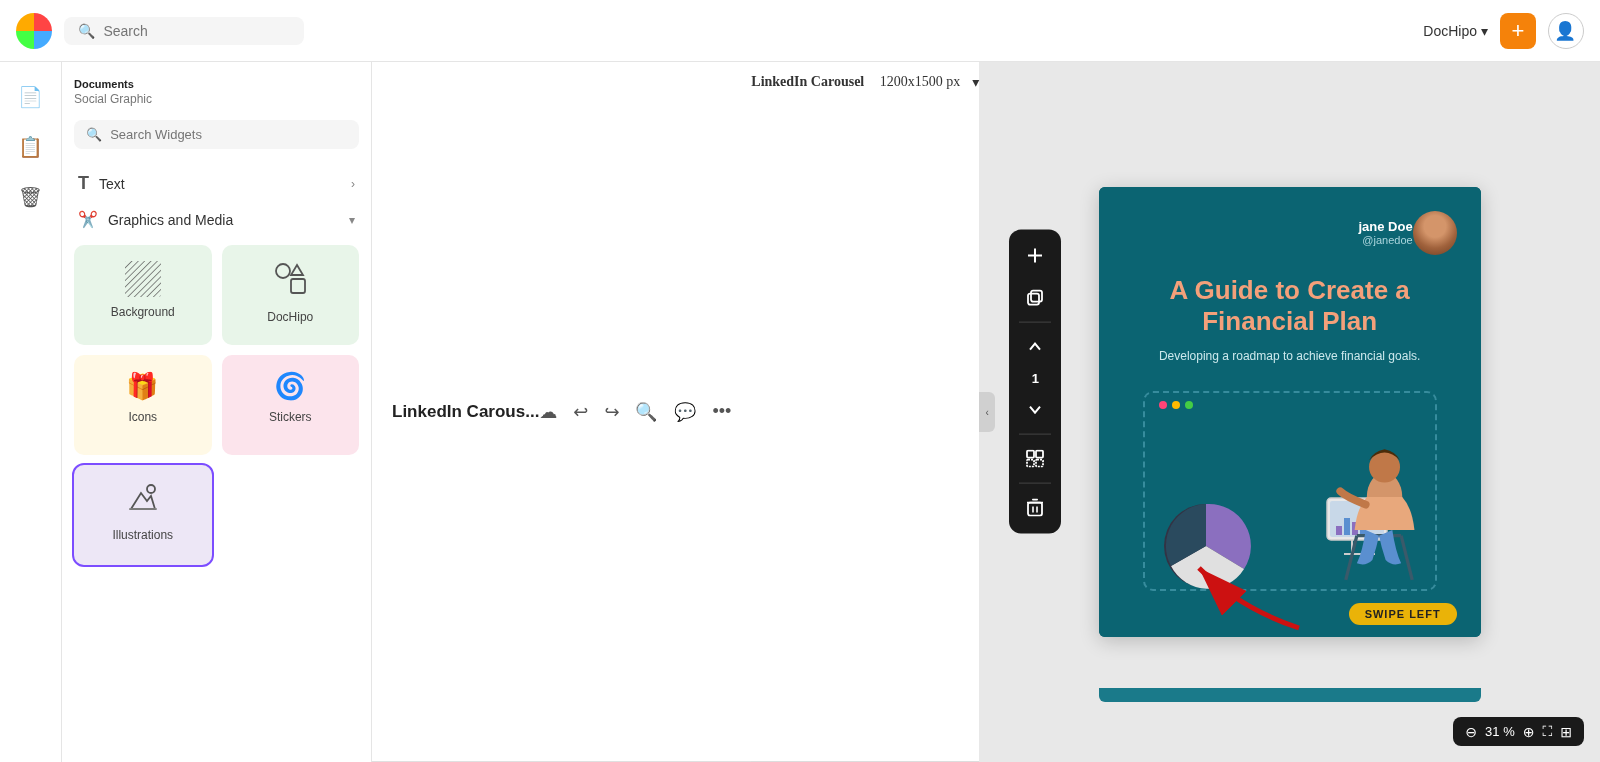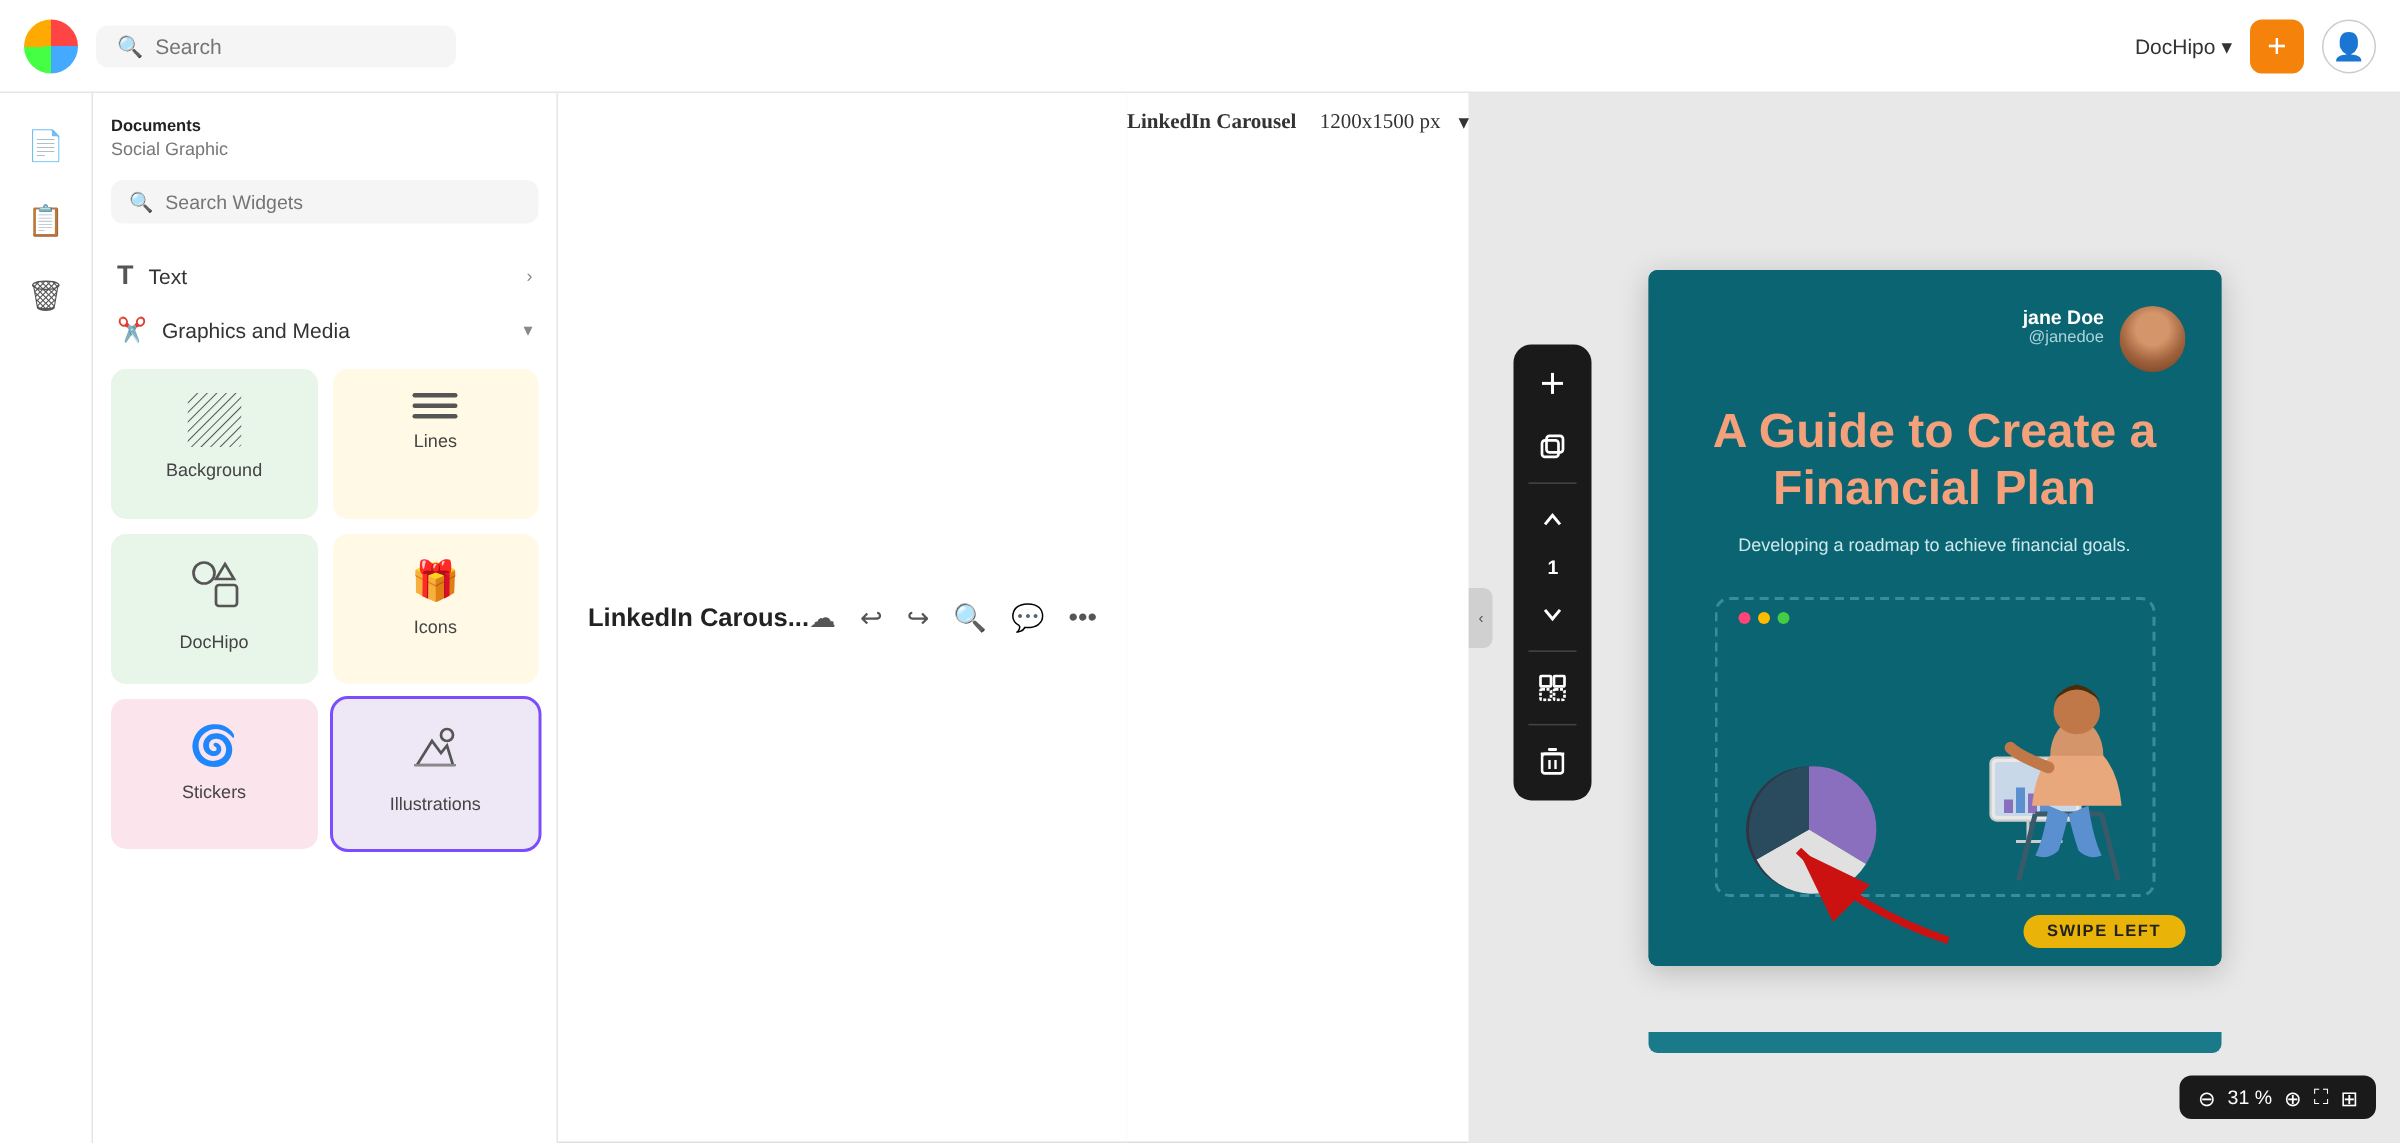--- a/index.html
+++ b/index.html
@@ -316,39 +316,39 @@
       position: relative;
     }
     .card-inner {
       background: #0b6472;
       padding: 24px 24px 0;
       position: relative;
     }
     .card-profile-row {
       display: flex;
       justify-content: flex-end;
-      gap: 10px;
+      align-items: center;
       margin-bottom: 20px;
     }
     .card-avatar {
       width: 44px; height: 44px;
       border-radius: 50%;
       background: linear-gradient(135deg, #c97 50%, #a65 50%);
       overflow: hidden;
       flex-shrink: 0;
     }
     .card-avatar-inner {
       width: 100%; height: 100%;
       background: radial-gradient(circle at 50% 35%, #d4956a 30%, #a0623c 60%, #6b3a1f 100%);
     }
     .card-name { color: #fff; font-size: 13px; font-weight: 600; }
     .card-handle { color: #aad4dc; font-size: 11px; }
     .card-headline {
       color: #f4a07a;
-      font-size: 32px;
+      font-size: 26px;
       font-weight: 800;
       line-height: 1.2;
       margin-bottom: 12px;
       text-align: center;
     }
     .card-subtext {
       color: #cce8ec;
       font-size: 12px;
       text-align: center;
       margin-bottom: 18px;
@@ -537,28 +537,20 @@
           <defs>
             <pattern id="hatch" width="5" height="5" patternUnits="userSpaceOnUse" patternTransform="rotate(45)">
               <line x1="0" y1="0" x2="0" y2="5" stroke="#555" stroke-width="1.5"></line>
             </pattern>
           </defs>
           <rect width="40" height="40" fill="url(#hatch)" rx="3"></rect>
         </svg>
         <span class="widget-card-label">Background</span>
       </div>
 
-      <div class="widget-card yellow-light">
-        <div class="lines-icon">
-          <div class="line-bar"></div>
-          <div class="line-bar"></div>
-          <div class="line-bar"></div>
-        </div>
-        <span class="widget-card-label">Lines</span>
-      </div>
 
       <div class="widget-card green-light">
         <span class="shapes-icon">
           <svg width="34" height="34" viewBox="0 0 34 34">
             <rect x="18" y="18" width="14" height="14" rx="2" fill="none" stroke="#555" stroke-width="1.8"></rect>
             <circle cx="10" cy="10" r="7" fill="none" stroke="#555" stroke-width="1.8"></circle>
             <polygon points="24,4 30,14 18,14" fill="none" stroke="#555" stroke-width="1.8"></polygon>
           </svg>
         </span>
         <span class="widget-card-label">DocHipo</span>

